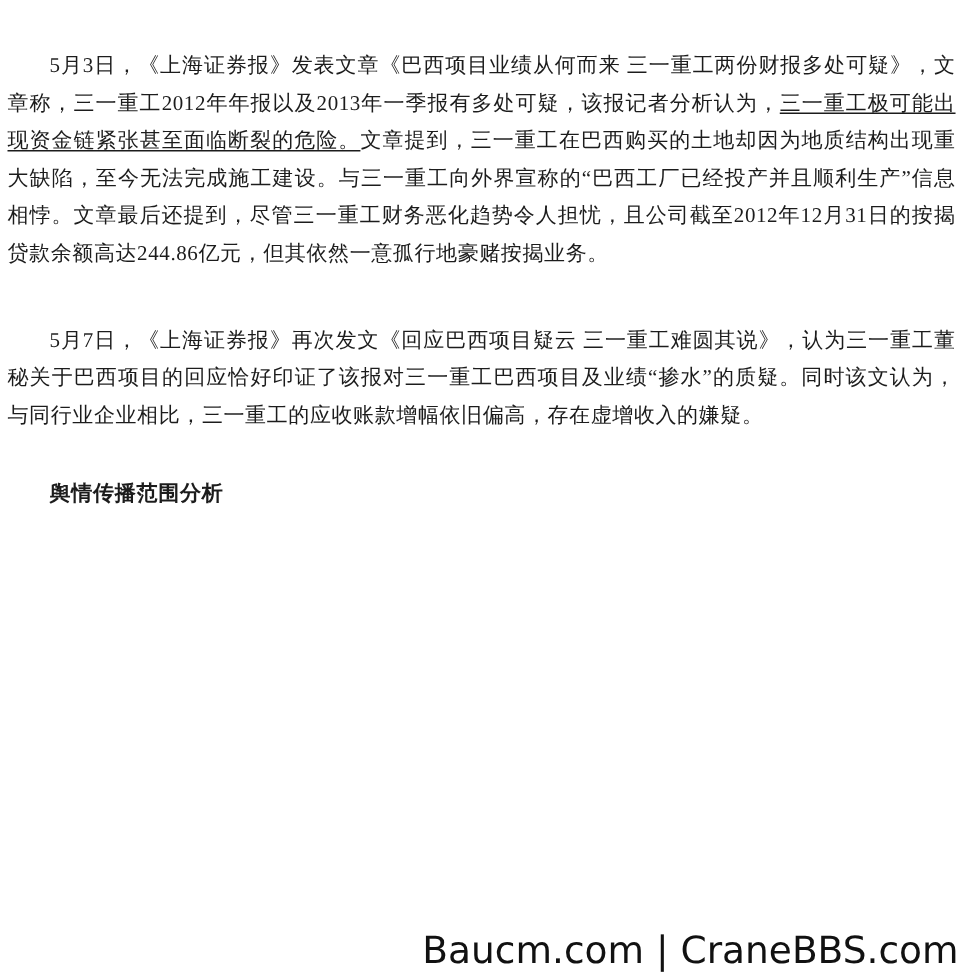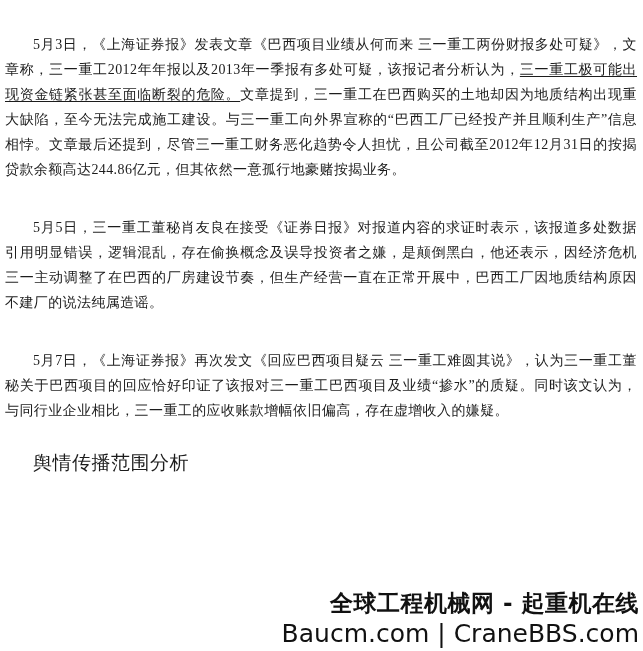--- a/index.html
+++ b/index.html
@@ -22,22 +22,22 @@
     font-size: 15px;
     font-weight: bold;
     line-height: 20px;
     margin: 0 0 0 30px;
     letter-spacing: 0.5px;
   }
   .heading-2 {
     margin-top: 28px;
   }
   .sub-heading {
-    font-size: 19px;
-    font-weight: normal;
+    font-size: 14px;
+    font-weight: bold;
     line-height: 20px;
     margin: 30px 0 0 28px;
     letter-spacing: 0.5px;
   }
   p.body-para {
     font-size: 14px;
     line-height: 25px;
     letter-spacing: 0.4px;
     text-indent: 2em;
     text-align: justify;
@@ -71,25 +71,23 @@
 </style>
 </head>
 <body>
 
 <div class="page">
 
 
   <p class="body-para first"><span>5月3日，《上海证券报》发表文章《巴西项目业绩从何而来 三一重工两份财报多处可疑》，文章称，三一重工2012年年报以及2013年一季报有多处可疑，该报记者分析认为，</span><span class="underline">三一重工极可能出现资金链紧张甚至面临断裂的危险。</span><span>文章提到，三一重工在巴西购买的土地却因为地质结构出现重大缺陷，至今无法完成施工建设。与三一重工向外界宣称的“巴西工厂已经投产并且顺利生产”信息相悖。文章最后还提到，尽管三一重工财务恶化趋势令人担忧，且公司截至2012年12月31日的按揭贷款余额高达244.86亿元，但其依然一意孤行地豪赌按揭业务。</span></p>
 
 
-  <p class="body-para">5月5日，三一重工董秘肖友良在接受《证券日报》对报道内容的求证时表示，该报道多处数据引用明显错误，逻辑混乱，存在偷换概念及误导投资者之嫌，是颠倒黑白，他还表示，因经济危机三一主动调整了在巴西的厂房建设节奏，但生产经营一直在正常开展中，巴西工厂因地质结构原因不建厂的说法纯属造谣。</p>
 
   <p class="body-para">5月7日，《上海证券报》再次发文《回应巴西项目疑云 三一重工难圆其说》，认为三一重工董秘关于巴西项目的回应恰好印证了该报对三一重工巴西项目及业绩“掺水”的质疑。同时该文认为，与同行业企业相比，三一重工的应收账款增幅依旧偏高，存在虚增收入的嫌疑。</p>
 
 
   <div class="sub-heading">舆情传播范围分析</div>
 
 </div>
 
 <div class="watermark">
-  <div class="watermark-line1">全球工程机械网 - 起重机在线</div>
   <div class="watermark-line2">Baucm.com | CraneBBS.com</div>
 </div>
 
 </body></html>

